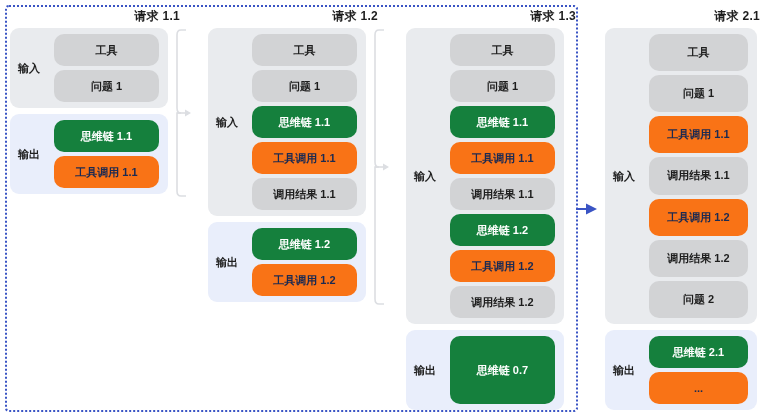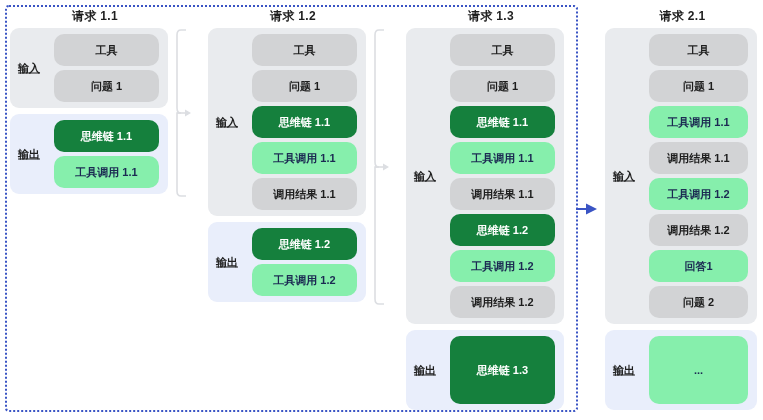--- a/index.html
+++ b/index.html
@@ -20,21 +20,21 @@
     border:2px dotted #3a54c4;
     border-radius:4px;
     box-sizing:border-box;
     pointer-events:none;
   }
 
   .col{position:absolute;top:0;}
   .col-title{
     position:absolute;
     top:8px;left:0;right:0;
-    text-align:center;
+    text-align:right;
     font-size:12px;
     font-weight:bold;
     color:#1e1e1e;
     letter-spacing:.3px;
     white-space:nowrap;
   }
 
   .group{
     position:absolute;
     border-radius:9px;
@@ -45,21 +45,20 @@
 
   .group-label{
     position:absolute;
     left:8px;
     top:50%;
     transform:translateY(-50%);
     font-size:11px;
     font-weight:bold;
     color:#1f1f1f;
     white-space:nowrap;
-    text-decoration:underline;
   }
 
   .boxes{
     position:absolute;
     top:6px;bottom:6px;
     right:9px;
     left:44px;
     display:flex;
     flex-direction:column;
     gap:4px;
@@ -70,21 +69,21 @@
     display:flex;
     align-items:center;
     justify-content:center;
     font-size:11px;
     font-weight:bold;
     white-space:nowrap;
     box-sizing:border-box;
   }
   .box.grey{background:#d2d3d5;color:#1d1d1d;}
   .box.blue-dark{background:#15803d;color:#ffffff;}
-  .box.blue-light{background:#86efac;color:#1b2a52;}
+  .box.blue-light{background:#f97316;color:#1b2a52;}
 
   
   .brace{position:absolute;pointer-events:none;}
 
   
   .final-arrow{position:absolute;left:576px;top:200px;width:26px;height:18px;}
 </style>
 </head>
 <body>
 
@@ -160,21 +159,21 @@
         <div class="box grey">调用结果 1.1</div>
         <div class="box blue-dark">思维链 1.2</div>
         <div class="box blue-light">工具调用 1.2</div>
         <div class="box grey">调用结果 1.2</div>
       </div>
     </div>
 
     <div class="group output" style="left:0px;top:330px;width:158px;height:80px;">
       <span class="group-label">输出</span>
       <div class="boxes">
-        <div class="box blue-dark">思维链 1.3</div>
+        <div class="box blue-dark">思维链 0.7</div>
       </div>
     </div>
   </div>
 
   <svg class="final-arrow" viewBox="0 0 26 18">
     <path d="M0 9 L12 9" fill="none" stroke="#3a54c4" stroke-width="2"></path>
     <path d="M10 3.5 L21 9 L10 14.5 Z" fill="#3a54c4"></path>
   </svg>
 
   <div class="col" style="left:605px;width:155px;height:392px;">
@@ -182,26 +181,26 @@
 
     <div class="group input" style="left:0px;top:28px;width:152px;height:296px;">
       <span class="group-label">输入</span>
       <div class="boxes">
         <div class="box grey">工具</div>
         <div class="box grey">问题 1</div>
         <div class="box blue-light">工具调用 1.1</div>
         <div class="box grey">调用结果 1.1</div>
         <div class="box blue-light">工具调用 1.2</div>
         <div class="box grey">调用结果 1.2</div>
-        <div class="box blue-light">回答1</div>
         <div class="box grey">问题 2</div>
       </div>
     </div>
 
     <div class="group output" style="left:0px;top:330px;width:152px;height:80px;">
       <span class="group-label">输出</span>
       <div class="boxes">
+        <div class="box blue-dark">思维链 2.1</div>
         <div class="box blue-light">...</div>
       </div>
     </div>
   </div>
 
 </div>
 
 </body></html>

